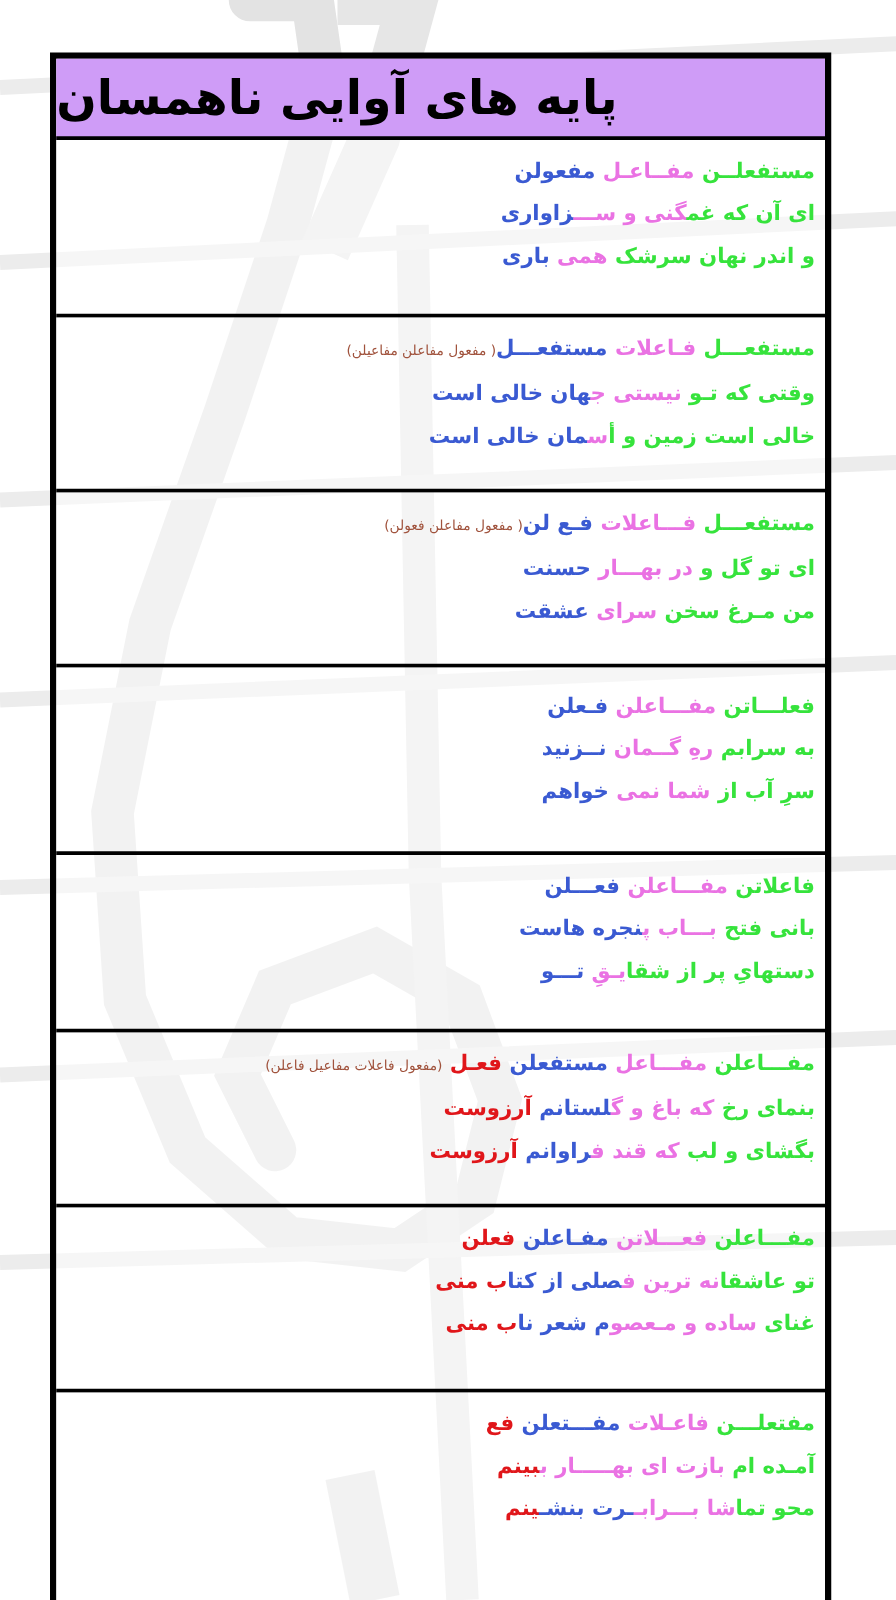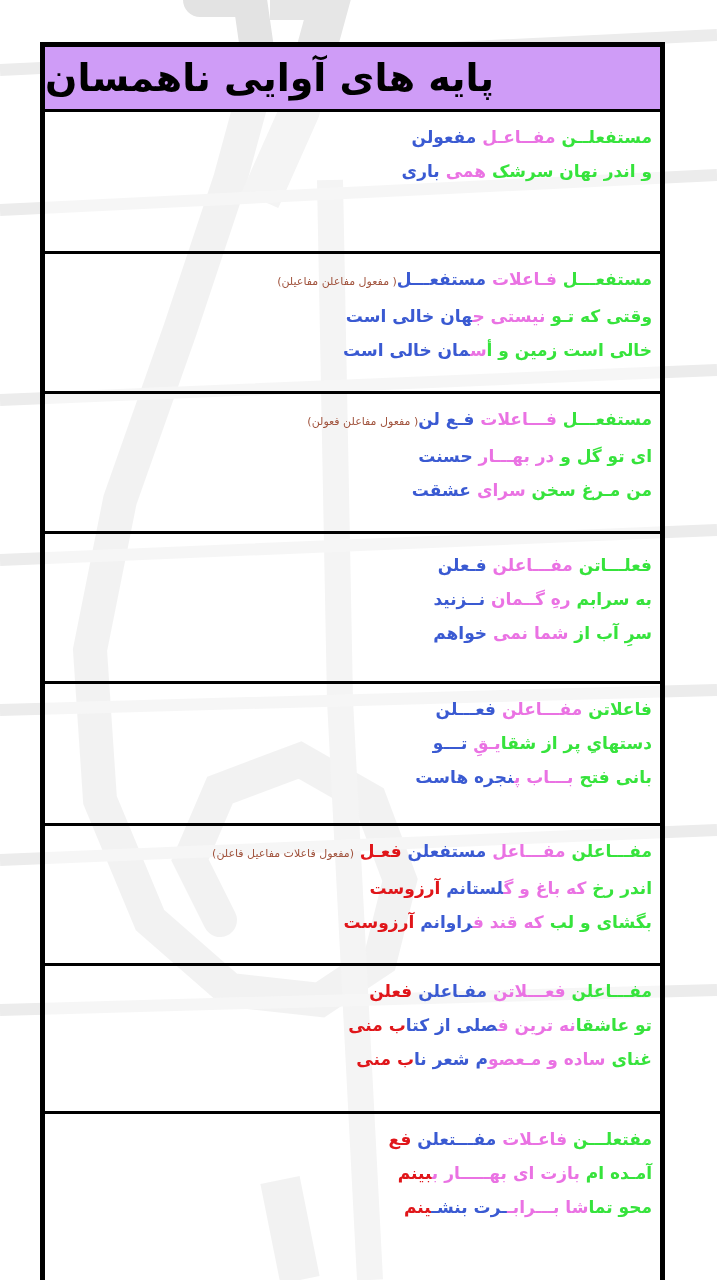--- a/index.html
+++ b/index.html
@@ -54,20 +54,21 @@
   <div class="header">
     <span class="header-title">پایه های آوایی ناهمسان</span>
   </div>
 
   <div class="section" style="height:142px">
     <div class="line">
       <span class="g">مستفعلــن</span>
       <span class="p">مفــاعـل</span>
       <span class="b">مفعولن</span>
     </div>
+    <div class="line"><span class="g">ای آن که غم</span><span class="p">گنی و ســـ</span><span class="b">زاواری</span></div>
     <div class="line"><span class="g">و اندر نهان سرشک</span> <span class="p">همی</span> <span class="b">باری</span></div>
   </div>
 
   <div class="section" style="height:140px">
     <div class="line">
       <span class="g">مستفعـــل</span>
       <span class="p">فـاعلات</span>
       <span class="b">مستفعـــل</span><span class="note">( مفعول مفاعلن مفاعیلن)</span>
     </div>
     <div class="line"><span class="g">وقتی که تـو</span> <span class="p">نیستی ج</span><span class="b">هان خالی است</span></div>
@@ -93,33 +94,33 @@
     <div class="line"><span class="g">به سرابم</span> <span class="p">رهِ گــمان</span> <span class="b">نــزنید</span></div>
     <div class="line"><span class="g">سرِ آب از</span> <span class="p">شما نمی</span> <span class="b">خواهم</span></div>
   </div>
 
   <div class="section" style="height:142px">
     <div class="line">
       <span class="g">فاعلاتن</span>
       <span class="p">مفـــاعلن</span>
       <span class="b">فعـــلن</span>
     </div>
+    <div class="line"><span class="g">بانی فتح</span> <span class="p">بـــاب پ</span><span class="b">نجره هاست</span></div>
     <div class="line"><span class="g">دستهایِ پر از شقا</span><span class="p">یـقِ</span> <span class="b">تـــو</span></div>
-    <div class="line"><span class="g">بانی فتح</span> <span class="p">بـــاب پ</span><span class="b">نجره هاست</span></div>
   </div>
 
   <div class="section" style="height:140px">
     <div class="line">
       <span class="g">مفـــاعلن</span>
       <span class="p">مفـــاعل</span>
       <span class="b">مستفعلن</span>
       <span class="r">فعـل</span>
       <span class="note">(مفعول فاعلات مفاعیل فاعلن)</span>
     </div>
-    <div class="line"><span class="g">اندر رخ</span> <span class="p">که باغ و گ</span><span class="b">لستانم</span> <span class="r">آرزوست</span></div>
+    <div class="line"><span class="g">بنمای رخ</span> <span class="p">که باغ و گ</span><span class="b">لستانم</span> <span class="r">آرزوست</span></div>
     <div class="line"><span class="g">بگشای و لب</span> <span class="p">که قند ف</span><span class="b">راوانم</span> <span class="r">آرزوست</span></div>
   </div>
 
   <div class="section" style="height:148px">
     <div class="line">
       <span class="g">مفـــاعلن</span>
       <span class="p">فعـــلاتن</span>
       <span class="b">مفـاعلن</span>
       <span class="r">فعلن</span>
     </div>

